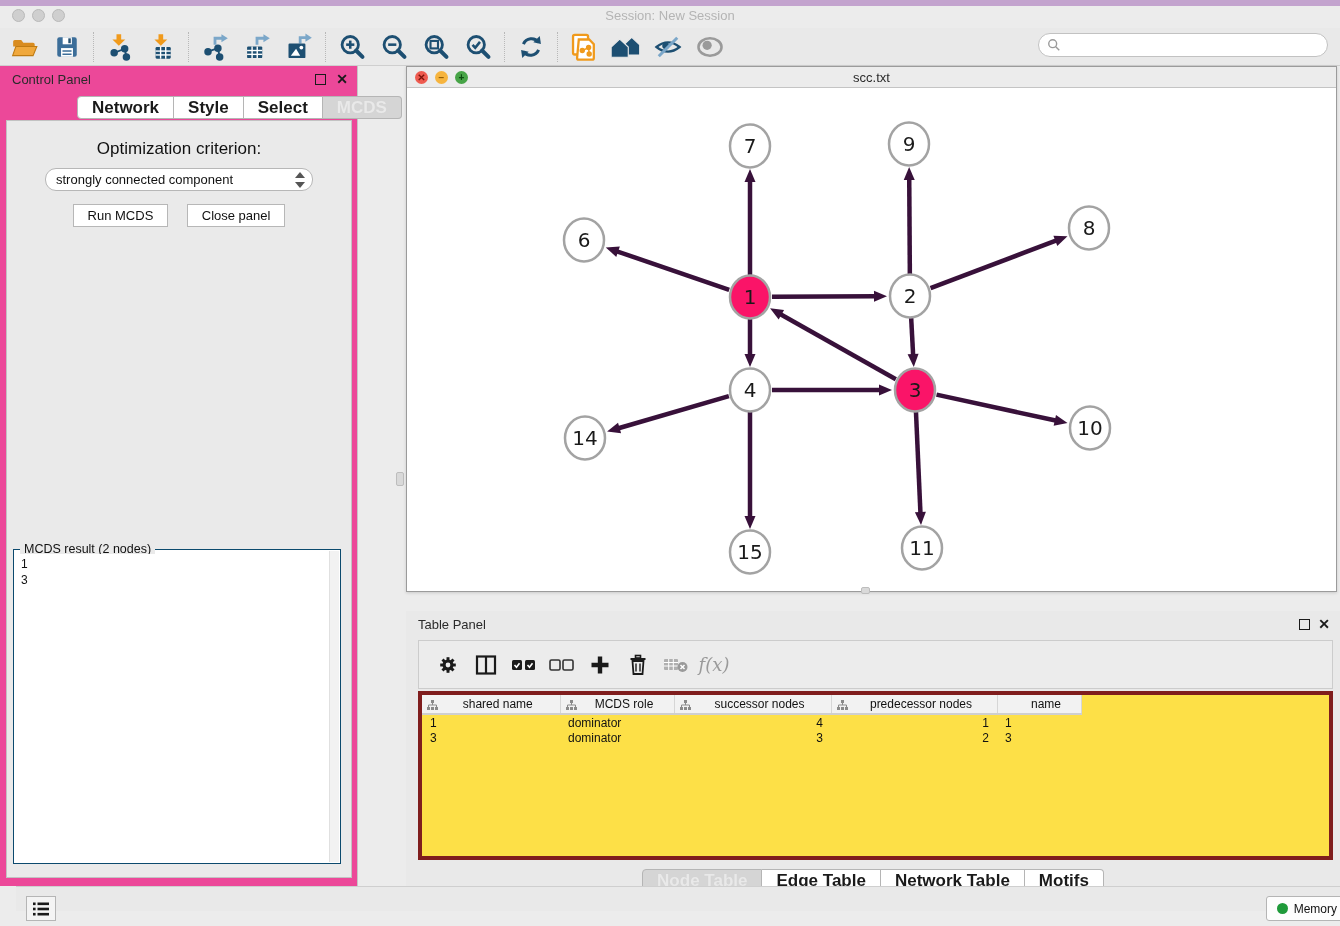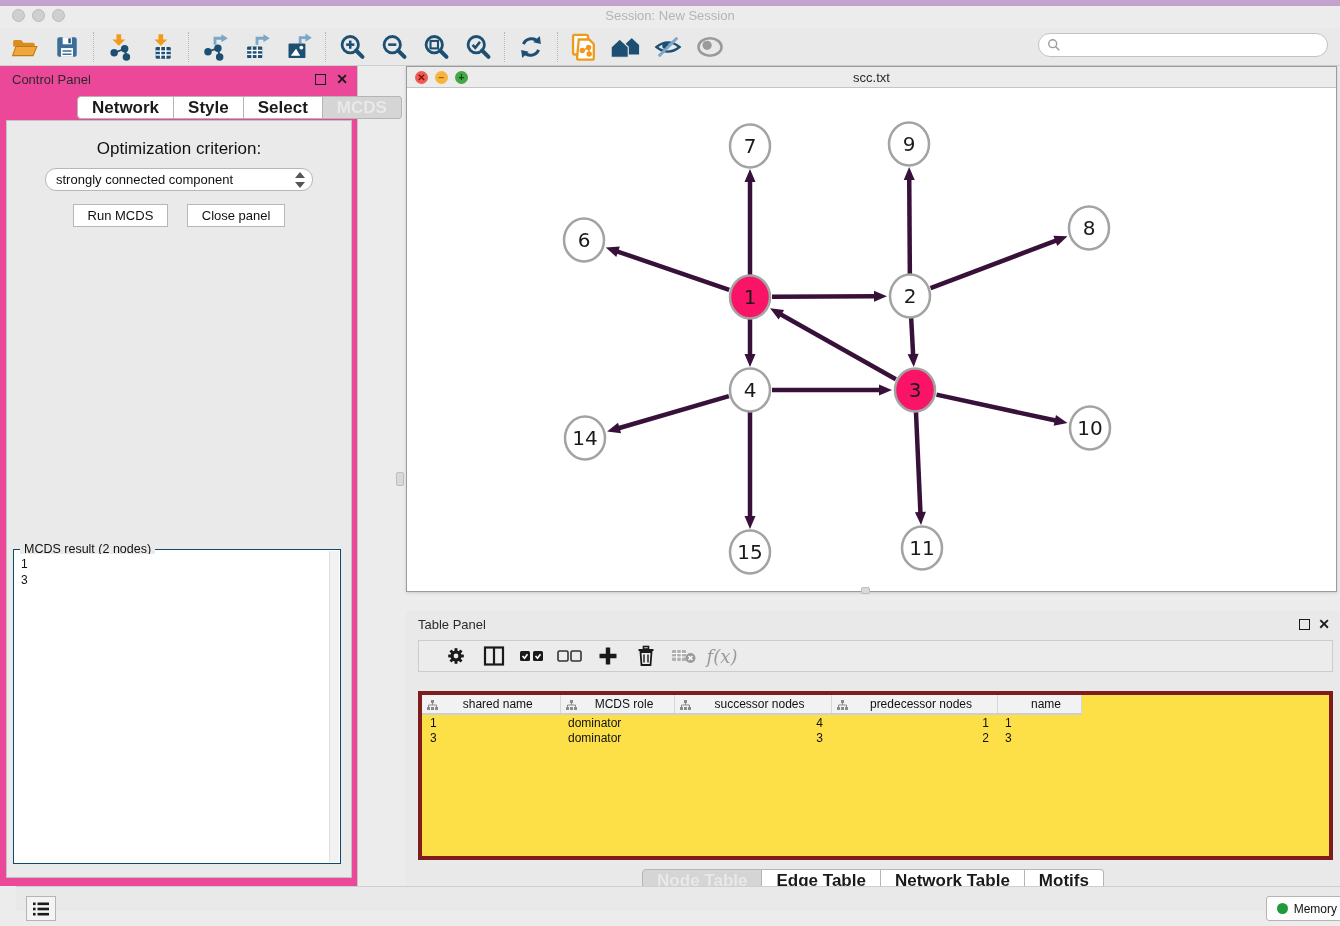--- a/index.html
+++ b/index.html
@@ -44,21 +44,21 @@
   #network-window { position:absolute; left:406px; top:66px; width:931px; height:526px; background:#fff; border:1px solid #9b9b9b; box-shadow:0 1px 3px rgba(0,0,0,.15); }
   #nw-titlebar { position:relative; height:21px; background:#ececec; border-bottom:1px solid #c4c4c4; }
   .nw-light { position:absolute; top:4px; width:13px; height:13px; border-radius:50%; font-size:10px; font-weight:bold; text-align:center; line-height:13px; }
   #nw-title { position:absolute; left:0; right:0; top:3px; text-align:center; font-size:13px; color:#2b2b2b; }
   #network-canvas { position:absolute; left:0; top:21px; width:929px; height:503px; background:#fff; }
   .splitter-grip-v { position:absolute; left:396px; top:472px; width:8px; height:14px; background:#d9d9d9; border:1px solid #bdbdbd; border-radius:2px; }
   .splitter-grip-h { position:absolute; left:861px; top:587px; width:9px; height:7px; background:#d9d9d9; border:1px solid #bdbdbd; border-radius:2px; }
 
   
   #table-panel { position:absolute; left:406px; top:595px; width:934px; height:291px; background:#e9e9e9;margin-top:16px; }
-  #tp-toolbar { position:absolute; left:12px; right:7px; top:29px; height:32px; border:1px solid #cccccc; background:#ececec; display:flex; align-items:center; padding-left:18px; }
+  #tp-toolbar { position:absolute; left:12px; right:7px; top:29px; height:49px; border:1px solid #cccccc; background:#ececec; display:flex; align-items:center; padding-left:10px; }
   .tp-btn { width:38px; height:36px; display:flex; align-items:center; justify-content:center; flex:0 0 auto; }
   #fx-label { font-size:18px; font-style:italic; color:#9a9a9a; font-family:"DejaVu Serif", serif; }
   #tp-table-wrap { position:absolute; left:12px; right:7px; top:80px; bottom:42px; background:#fde047; border:4px solid #7f1d1d; overflow:hidden; }
   #node-table { border-collapse:collapse; table-layout:fixed; font-size:12px; color:#111; }
   #node-table th { background:#f2f2f2; border-right:1px solid #d6d6d6; border-bottom:2px solid #cfcfcf; font-weight:normal; height:19px; text-align:center; position:relative; padding:0 4px 0 18px; white-space:nowrap; }
   #node-table th .tree-ic { position:absolute; left:5px; top:5px; }
   #node-table td { height:16px; padding:0 8px; white-space:nowrap; }
   td.al { text-align:left; } td.ar { text-align:right; }
   #tp-tabs { position:absolute; left:0; right:0; bottom:10px; text-align:center; }
   #tp-tabs .seg-wrap { display:inline-flex; }

